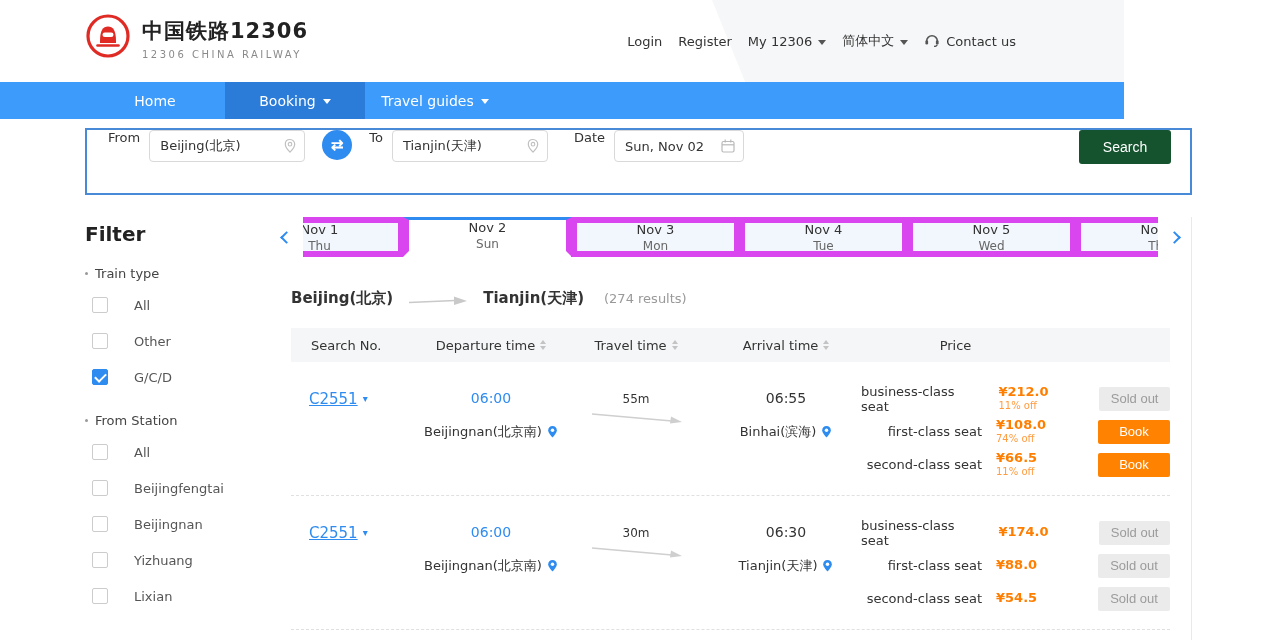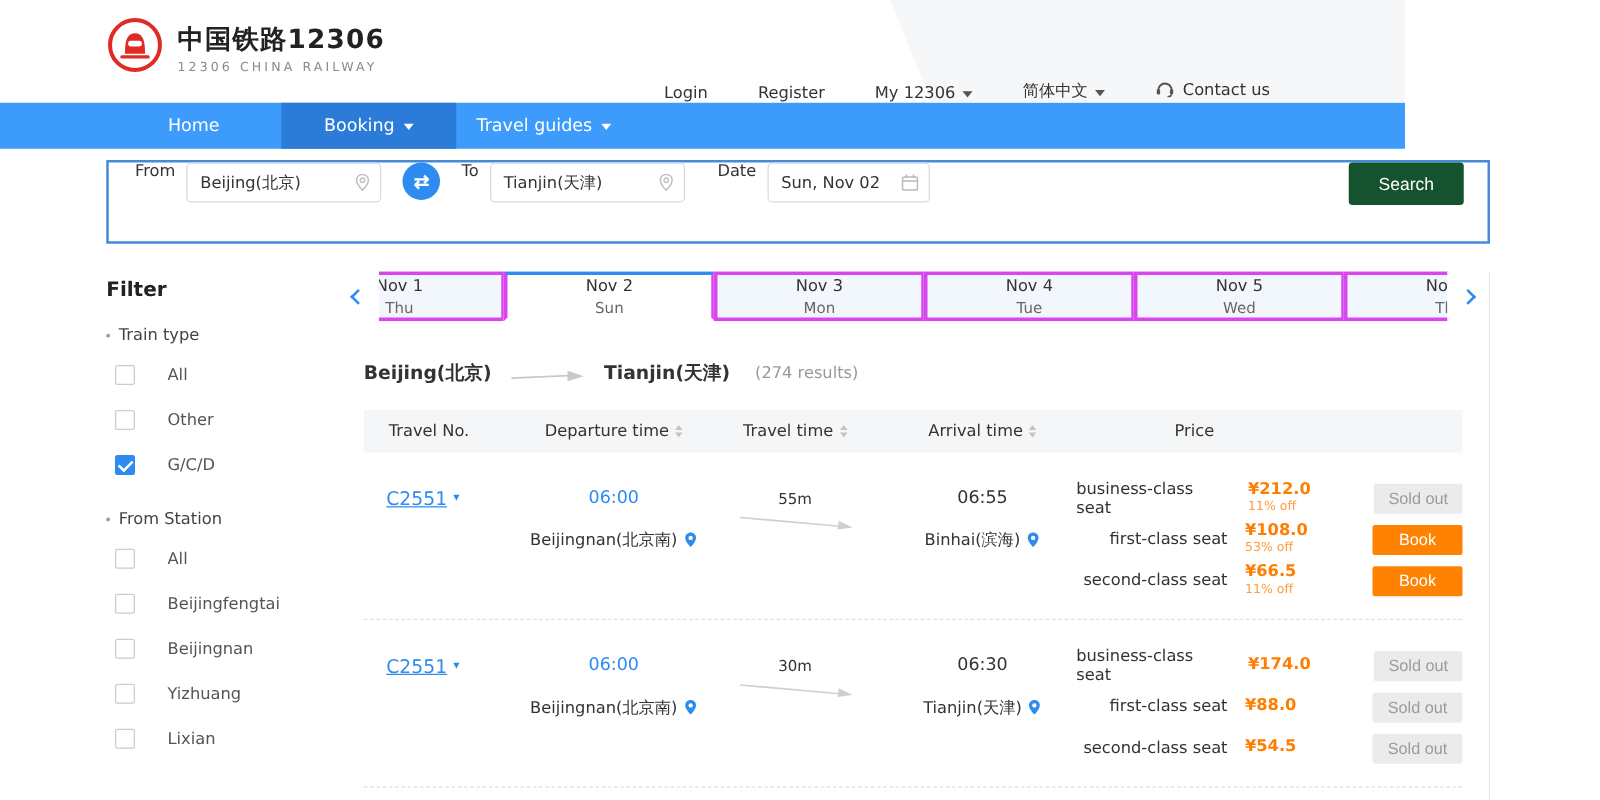--- a/index.html
+++ b/index.html
@@ -9,22 +9,22 @@
   .page { position:relative; width:1124px; height:640px; }
 
   
   .topbar { position:relative; height:82px; background:#fff; overflow:hidden; }
   .header-deco { position:absolute; top:0; left:712px; width:640px; height:82px;
     background:#f6f7f8; transform:skewX(22deg); transform-origin:0 0; z-index:1; }
   .brand { position:absolute; left:85px; top:13px; display:flex; align-items:center; gap:11px; z-index:2; cursor:pointer; }
   .brand-text { display:flex; flex-direction:column; }
   .brand-title { font-size:21px; font-weight:bold; color:#222; letter-spacing:1px; }
   .brand-sub { font-size:10px; color:#8a8a8a; letter-spacing:2.5px; margin-top:4px; }
-  .top-menu { position:absolute; right:108px; top:0; height:82px; display:flex; align-items:flex-end;
-    gap:40px; font-size:13px; color:#333; z-index:2; }
+  .top-menu { position:absolute; right:108px; top:0; height:82px; display:flex; align-items:center;
+    gap:16px; font-size:13px; color:#333; z-index:2; }
   .top-link { display:flex; align-items:center; gap:6px; cursor:pointer; white-space:nowrap; }
   .caret { width:0; height:0; border-left:4px solid transparent; border-right:4px solid transparent;
     border-top:5px solid #555; display:inline-block; margin-top:2px; }
 
   
   .mainnav { height:37px; background:#3D9BFB; display:flex; padding-left:85px; }
   .nav-item { width:140px; display:flex; align-items:center; justify-content:center; gap:7px;
     color:#fff; font-size:14px; cursor:pointer; }
   .nav-item.active { background:#2B7CD9; }
   .caret-w { width:0; height:0; border-left:4px solid transparent; border-right:4px solid transparent;
@@ -40,36 +40,36 @@
   .input.date { width:130px; }
   .input-icon { position:absolute; right:8px; top:50%; transform:translateY(-50%); display:flex; }
   .swap { width:30px; height:30px; border-radius:50%; border:none; background:#2E8BF0; color:#fff;
     margin:0 17px; font-size:15px; font-weight:bold; display:flex; align-items:center; justify-content:center; cursor:pointer; }
   .lbl-gap { margin-left:26px; }
   .search-btn { margin-left:auto; margin-right:19px; width:92px; height:34px; background:#14532d;
     color:#fff; border:none; border-radius:3px; font-size:14px; cursor:pointer; }
 
   
   .filter { position:absolute; left:85px; top:222px; width:176px; }
-  .filter-title { font-size:16px; font-weight:bold; color:#222; margin-bottom:20px; }
+  .filter-title { font-size:20px; font-weight:bold; color:#222; margin-bottom:20px; }
   .fsection-title { display:flex; align-items:center; gap:7px; font-size:13px; color:#444; margin:18px 0 6px; }
   .bullet { width:3px; height:3px; border-radius:50%; background:#999; }
   .fopt { display:flex; align-items:center; gap:26px; height:36px; padding-left:7px; font-size:13px; color:#555; cursor:pointer; }
   .cb { width:16px; height:16px; border:1px solid #CCC; border-radius:2px; background:#fff; position:relative; flex:none; }
   .cb.checked { background:#2E8BF0; border-color:#2E8BF0; }
   .cb.checked::after { content:""; position:absolute; left:4px; top:1px; width:5px; height:9px;
     border-right:2px solid #fff; border-bottom:2px solid #fff; transform:rotate(45deg); }
 
   
   .content { position:absolute; left:270px; top:217px; width:922px; bottom:0; background:#fff;
     border-right:1px solid #E9E9E9; overflow:hidden; }
 
   .datebar { position:relative; height:40px; }
   .tabs { height:40px; margin:0 33px; display:flex; overflow:hidden; }
-  .dtab { width:169px; flex:none; background:#F1F7FD; border:3px solid #d946ef; margin-left:-1px;
+  .dtab { width:169px; flex:none; background:#F1F7FD; border:6px solid #d946ef; margin-left:-1px;
     display:flex; flex-direction:column; align-items:center; justify-content:center; gap:2px; cursor:pointer; }
   .dtab.first { margin-left:-68px; }
   .dtab.active { background:#fff; border-top:3px solid #2E8BF0; border-bottom-color:#fff; }
   .dtab-date { font-size:13px; color:#333; white-space:nowrap; }
   .dtab-day { font-size:12px; color:#666; white-space:nowrap; }
   .date-arrow { position:absolute; top:0; width:33px; height:40px; border:none; background:#fff;
     display:flex; align-items:center; justify-content:center; cursor:pointer; }
   .date-arrow.left { left:0; } .date-arrow.right { right:0; }
   .chev { width:9px; height:9px; border-left:2px solid #2E8BF0; border-bottom:2px solid #2E8BF0; display:inline-block; }
   .chev.l { transform:rotate(45deg); } .chev.r { transform:rotate(225deg); }
@@ -307,21 +307,21 @@
           <line x1="0" y1="8.5" x2="46" y2="6.5" stroke="#C9C9C9" stroke-width="1.4"></line>
           <path d="M45 2.5 L58 7 L45 11 Z" fill="#C9C9C9"></path>
         </svg>
       </span>
       <span class="route-city">Tianjin(天津)</span>
       <span class="route-results">(274 results)</span>
     </div>
 
     <div class="thead grid5">
       <div class="th c1">
-        <span>Travel No.</span>
+        <span>Search No.</span>
       </div>
       <div class="th sortable">
         <span>Departure time</span>
         <span class="sort">
             <i class="s-up"></i>
             <i class="s-dn"></i>
           </span>
       </div>
       <div class="th sortable">
         <span>Travel time</span>
@@ -384,21 +384,21 @@
           <span class="pricebox">
             <span class="price">¥212.0</span>
             <span class="discount">11% off</span>
           </span>
           <button class="fare-btn">Sold out</button>
         </div>
         <div class="fare">
           <span class="seat">first-class seat</span>
           <span class="pricebox">
             <span class="price">¥108.0</span>
-            <span class="discount">53% off</span>
+            <span class="discount">74% off</span>
           </span>
           <button class="fare-btn book">Book</button>
         </div>
         <div class="fare">
           <span class="seat">second-class seat</span>
           <span class="pricebox">
             <span class="price">¥66.5</span>
             <span class="discount">11% off</span>
           </span>
           <button class="fare-btn book">Book</button>

